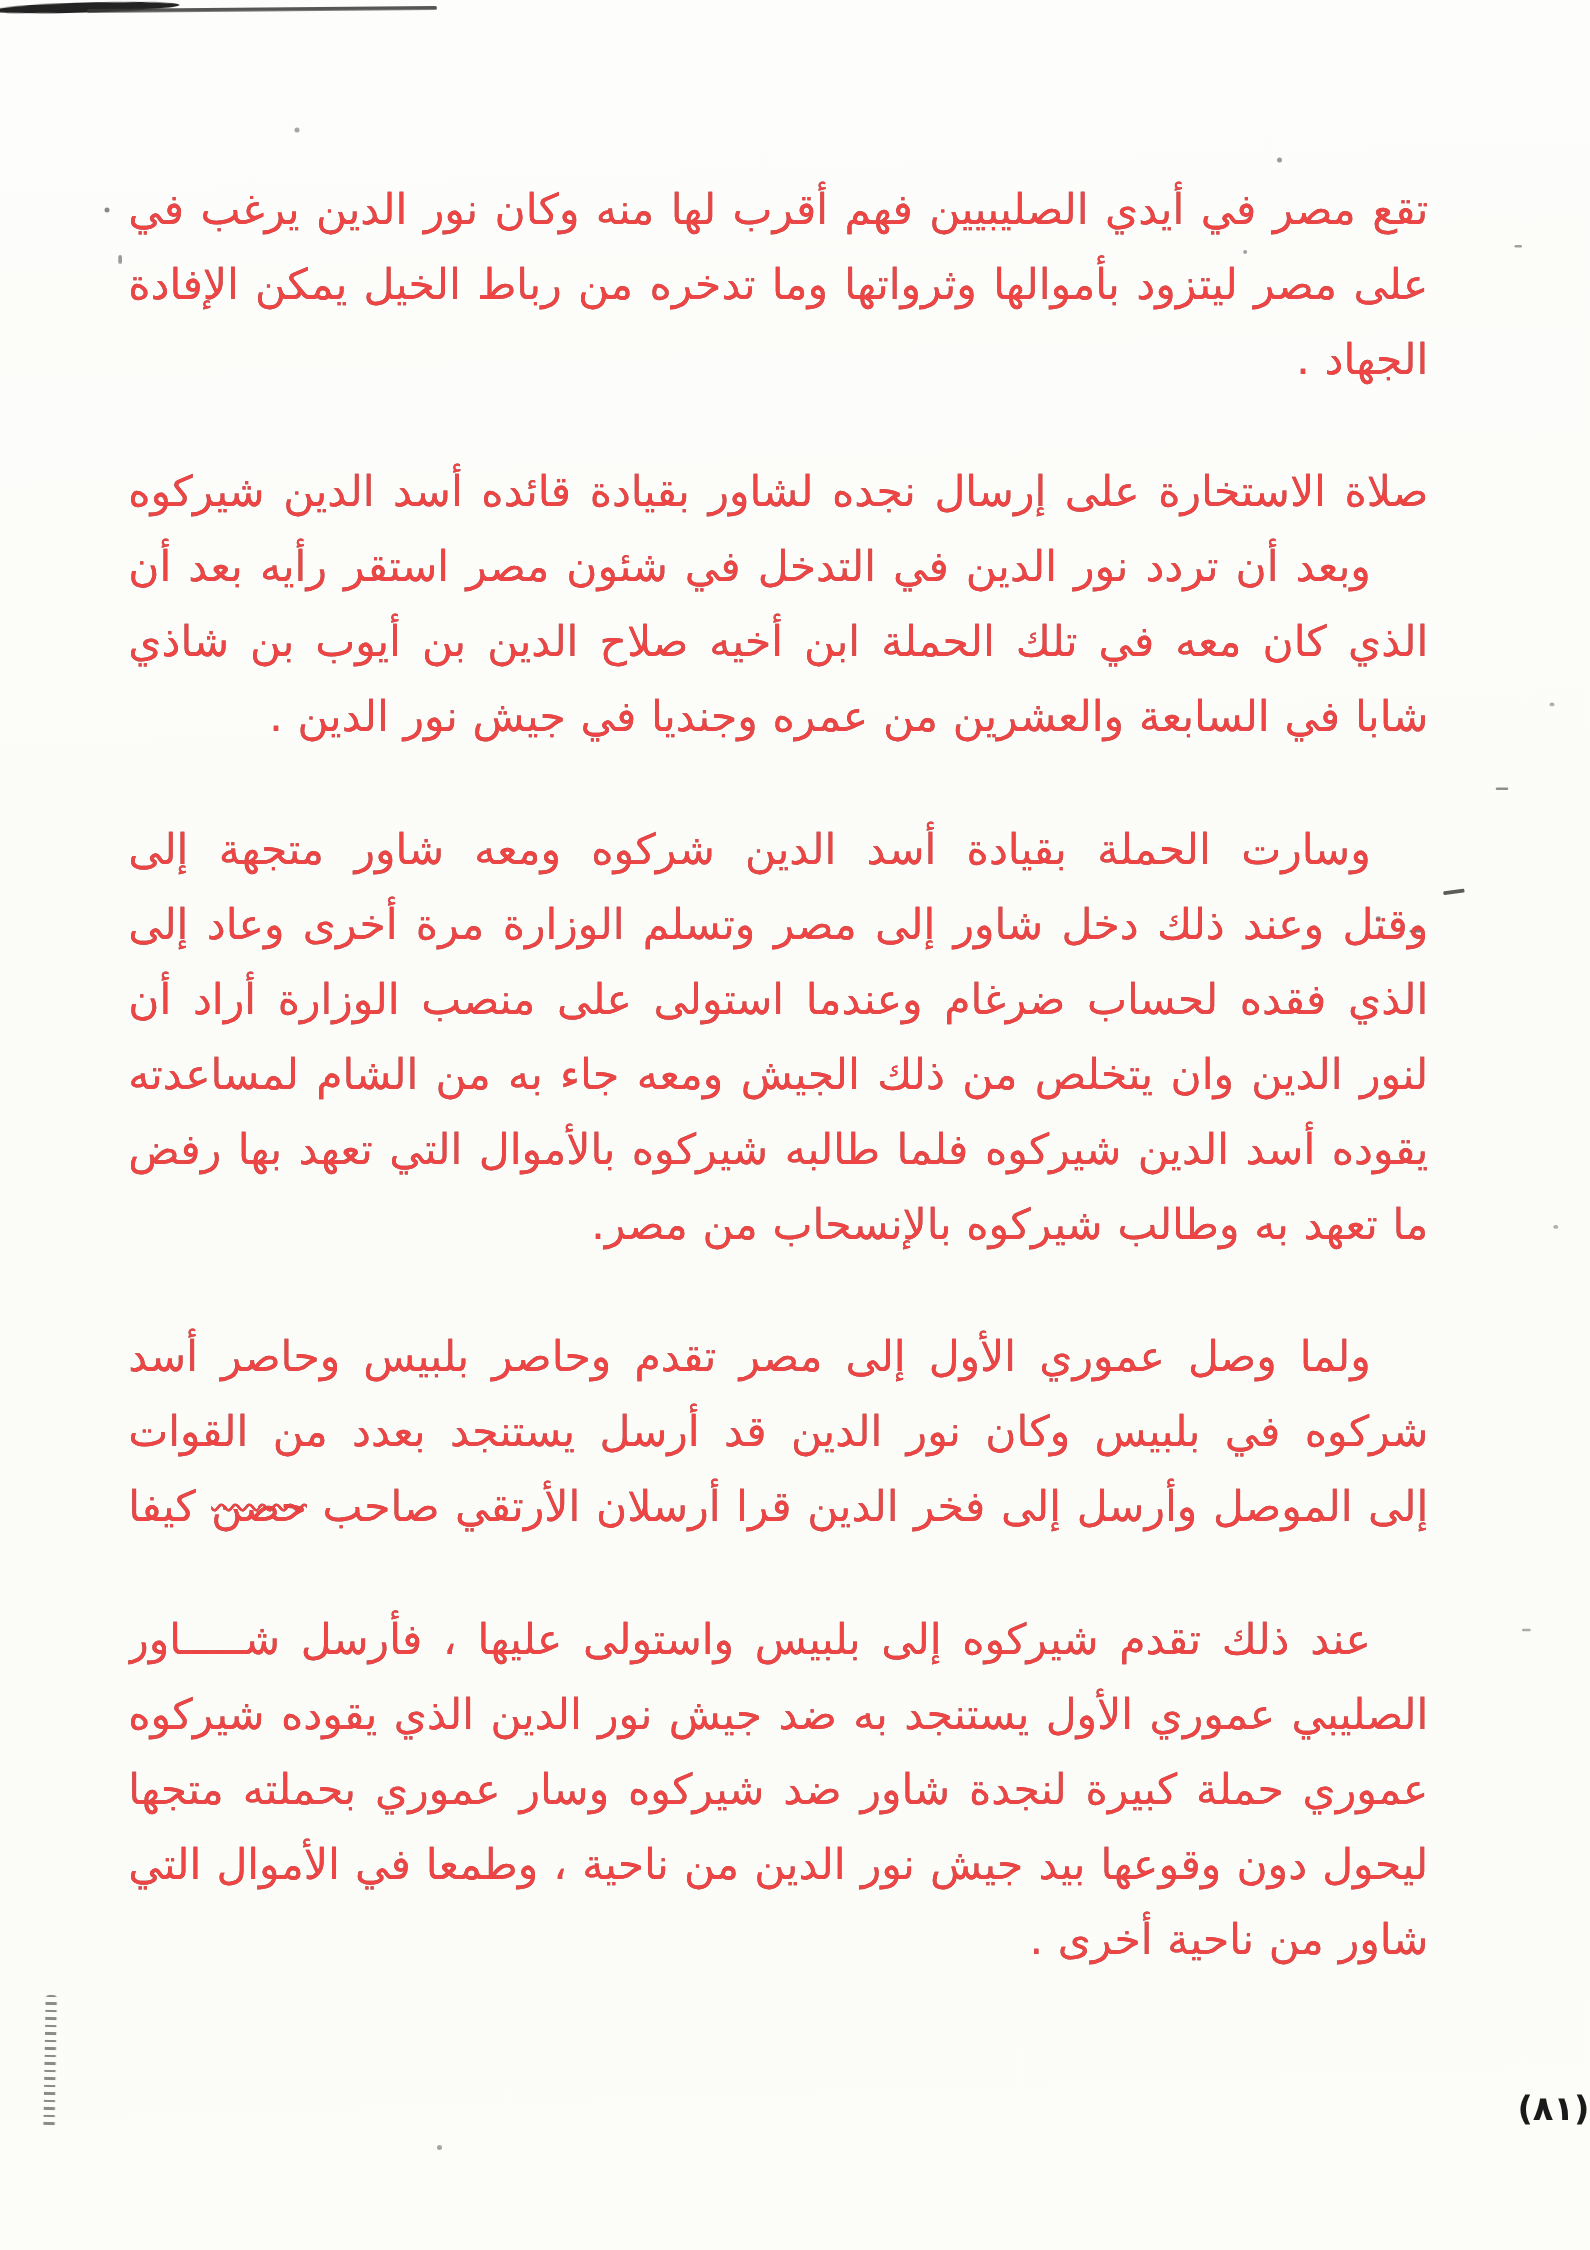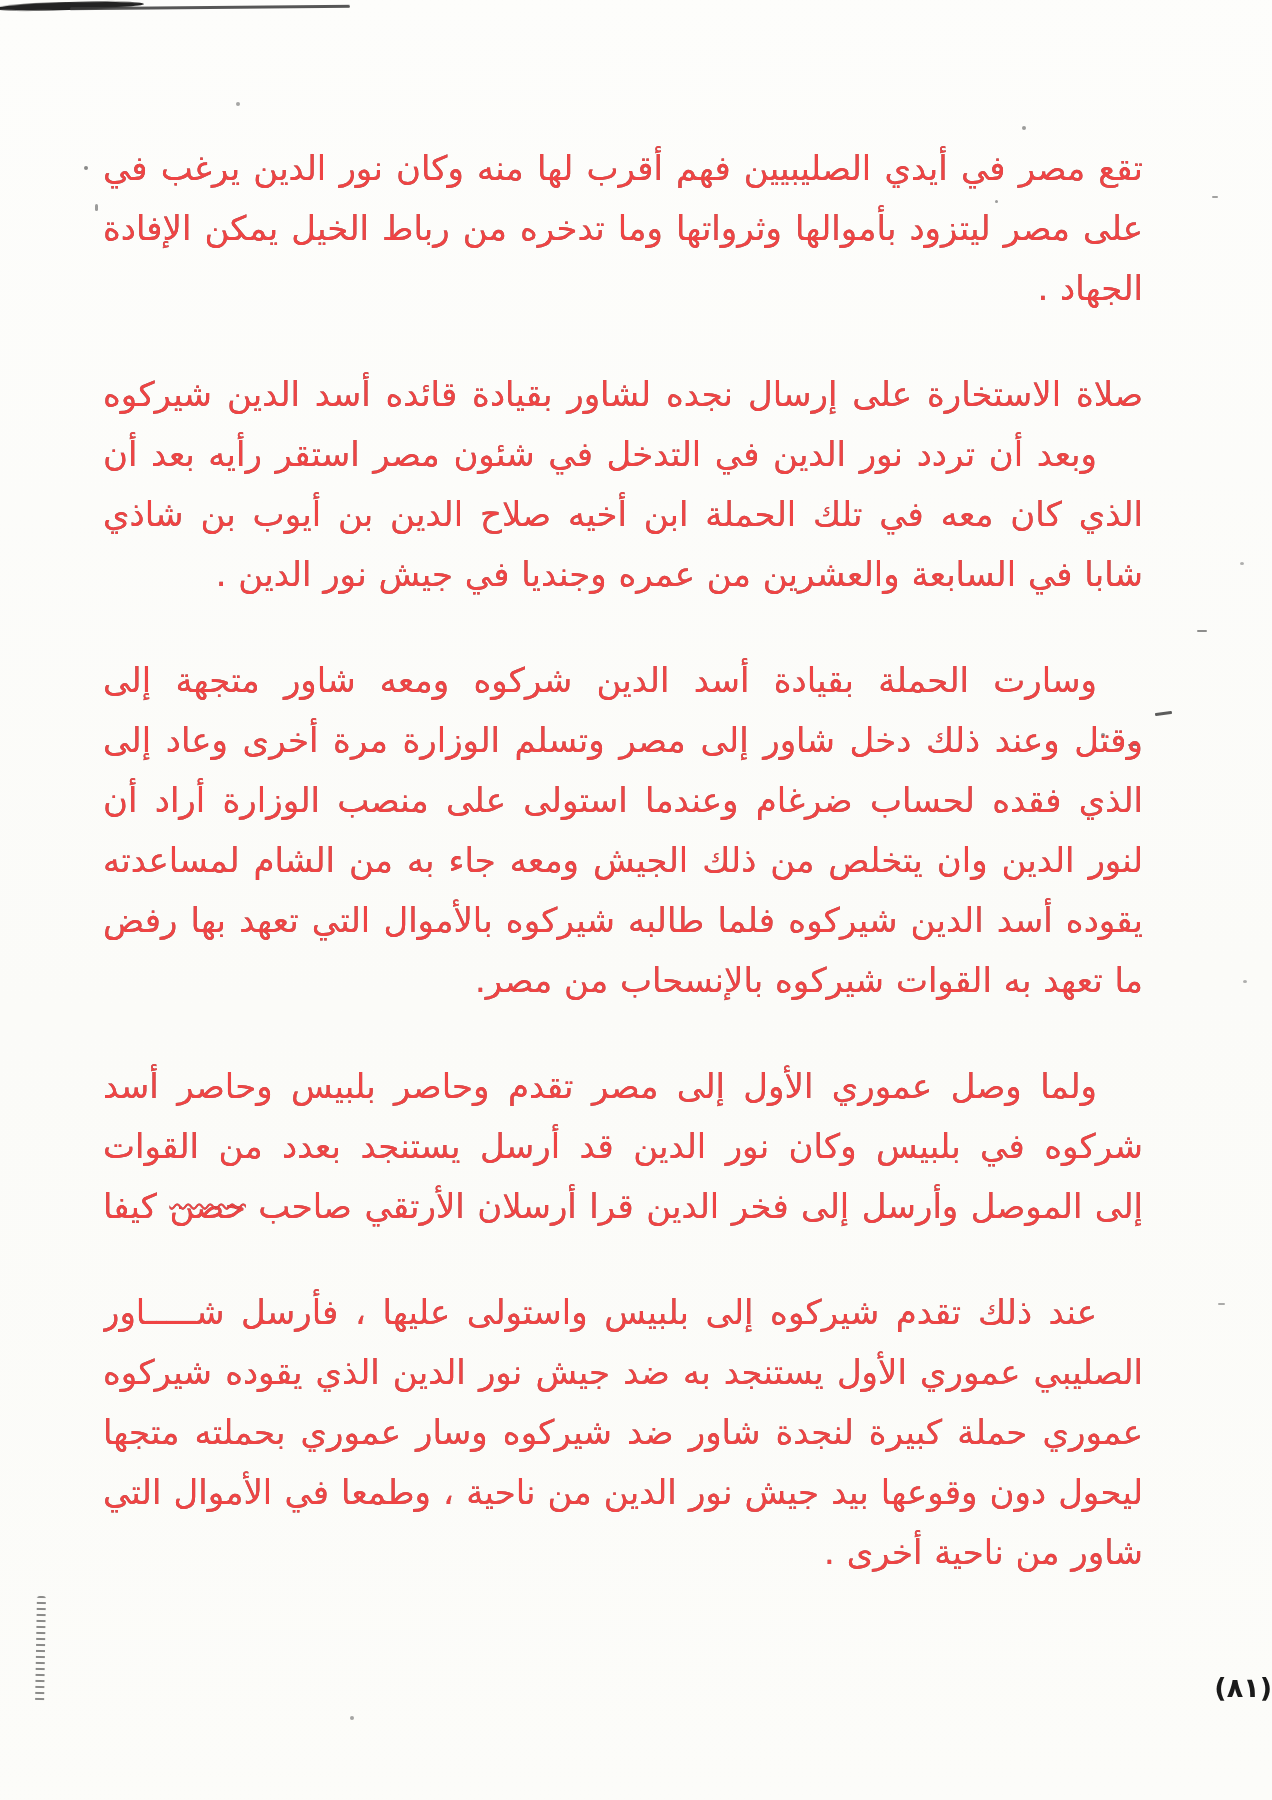--- a/index.html
+++ b/index.html
@@ -148,21 +148,21 @@
       <div class="line indent">وبعد أن تردد نور الدين في التدخل في شئون مصر استقر رأيه بعد أن صلــــــى</div>
       <div class="line">الذي كان معه في تلك الحملة ابن أخيه صلاح الدين بن أيوب بن شاذي وكان لايزال</div>
       <div class="line endline">شابا في السابعة والعشرين من عمره وجنديا في جيش نور الدين .</div>
     </div>
     <div class="paragraph">
       <div class="line indent">وسارت الحملة بقيادة أسد الدين شركوه ومعه شاور متجهة إلى مصـــــر ســـنة</div>
       <div class="line">وقتل وعند ذلك دخل شاور إلى مصر وتسلم الوزارة مرة أخرى وعاد إلى المنصـــــب</div>
       <div class="line">الذي فقده لحساب ضرغام وعندما استولى على منصب الوزارة أراد أن فلما لعـهوده</div>
       <div class="line">لنور الدين وان يتخلص من ذلك الجيش ومعه جاء به من الشام لمساعدته الذي كـــــان</div>
       <div class="line">يقوده أسد الدين شيركوه فلما طالبه شيركوه بالأموال التي تعهد بها رفض شاورتقــــديم</div>
-      <div class="line endline">ما تعهد به القوات شيركوه بالإنسحاب من مصر.</div>
+      <div class="line endline">ما تعهد به وطالب شيركوه بالإنسحاب من مصر.</div>
     </div>
     <div class="paragraph">
       <div class="line indent">ولما وصل عموري الأول إلى مصر تقدم وحاصر بلبيس وحاصر أسد الديـــــــن</div>
       <div class="line">شركوه في بلبيس وكان نور الدين قد أرسل يستنجد بعدد من القوات المسلمة فأرســـل</div>
       <div class="line"><span class="">إلى الموصل وأرسل إلى فخر الدين قرا أرسلان الأرتقي صاحب </span><span class="struck">حصن</span><span class=""> كيفا وإلى ابـــــن</span></div>
     </div>
     <div class="paragraph">
       <div class="line indent">عند ذلك تقدم شيركوه إلى بلبيس واستولى عليها ، فأرسل شـــــاور إلى الملـــــك</div>
       <div class="line">الصليبي عموري الأول يستنجد به ضد جيش نور الدين الذي يقوده شيركوه ، فجـهز</div>
       <div class="line">عموري حملة كبيرة لنجدة شاور ضد شيركوه وسار عموري بحملته متجها إلى مصـــــر</div>

